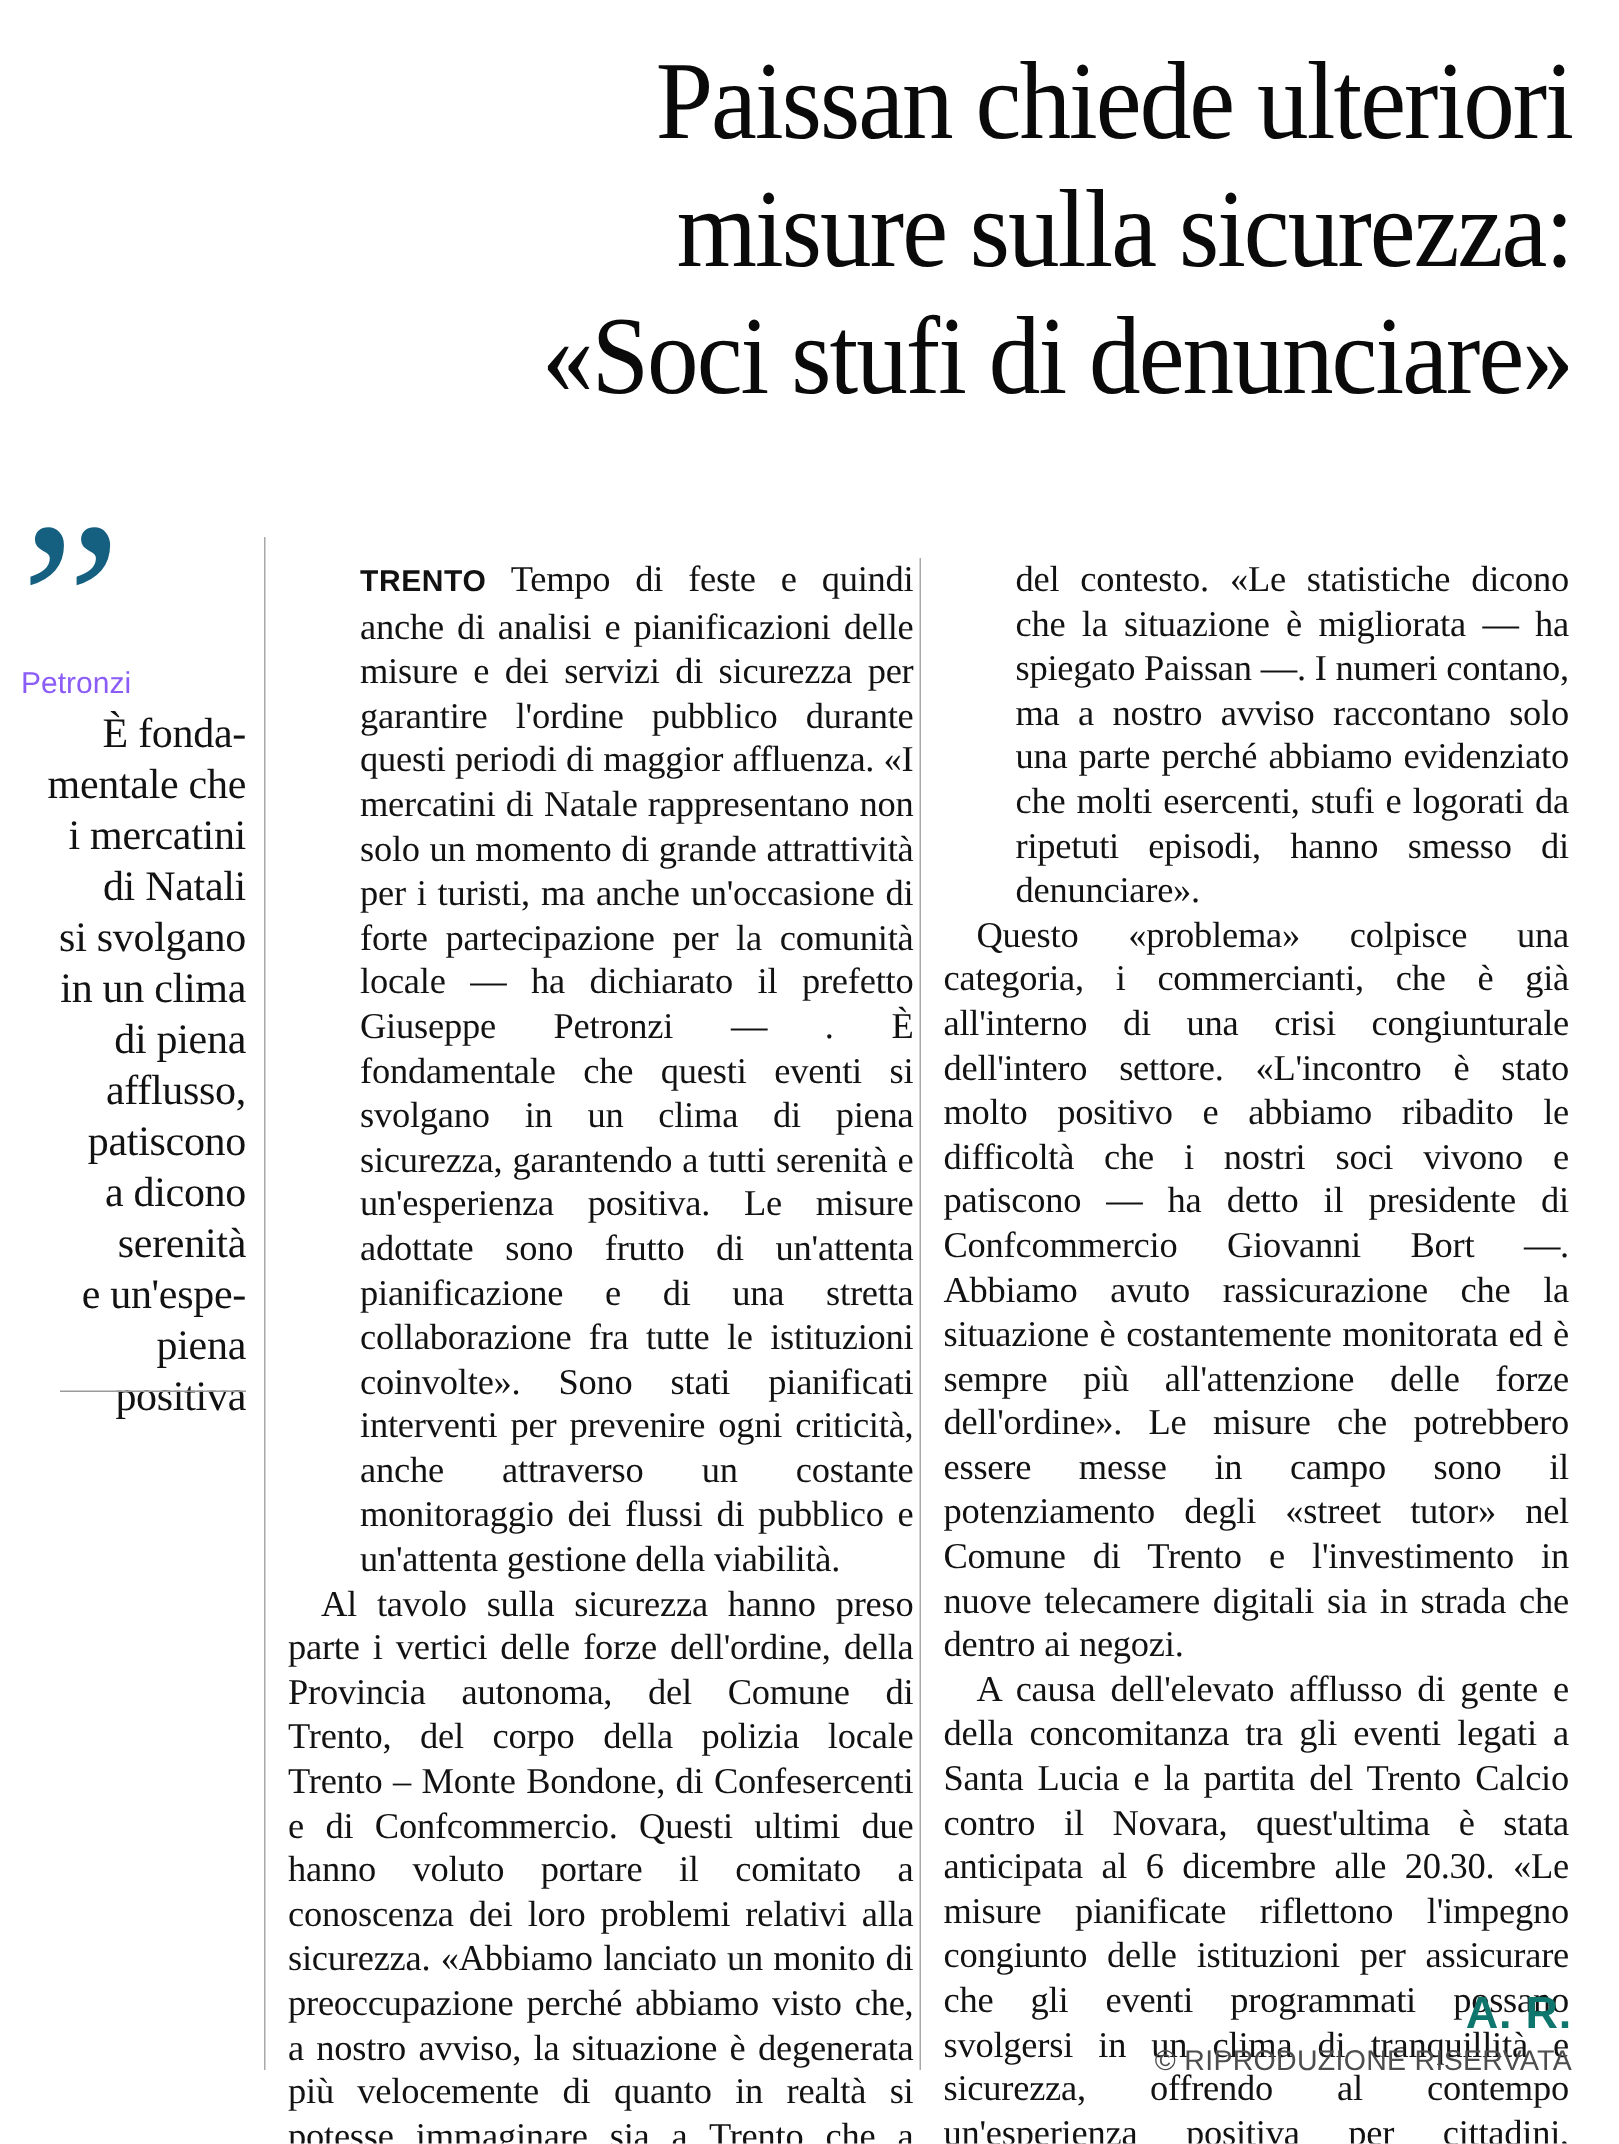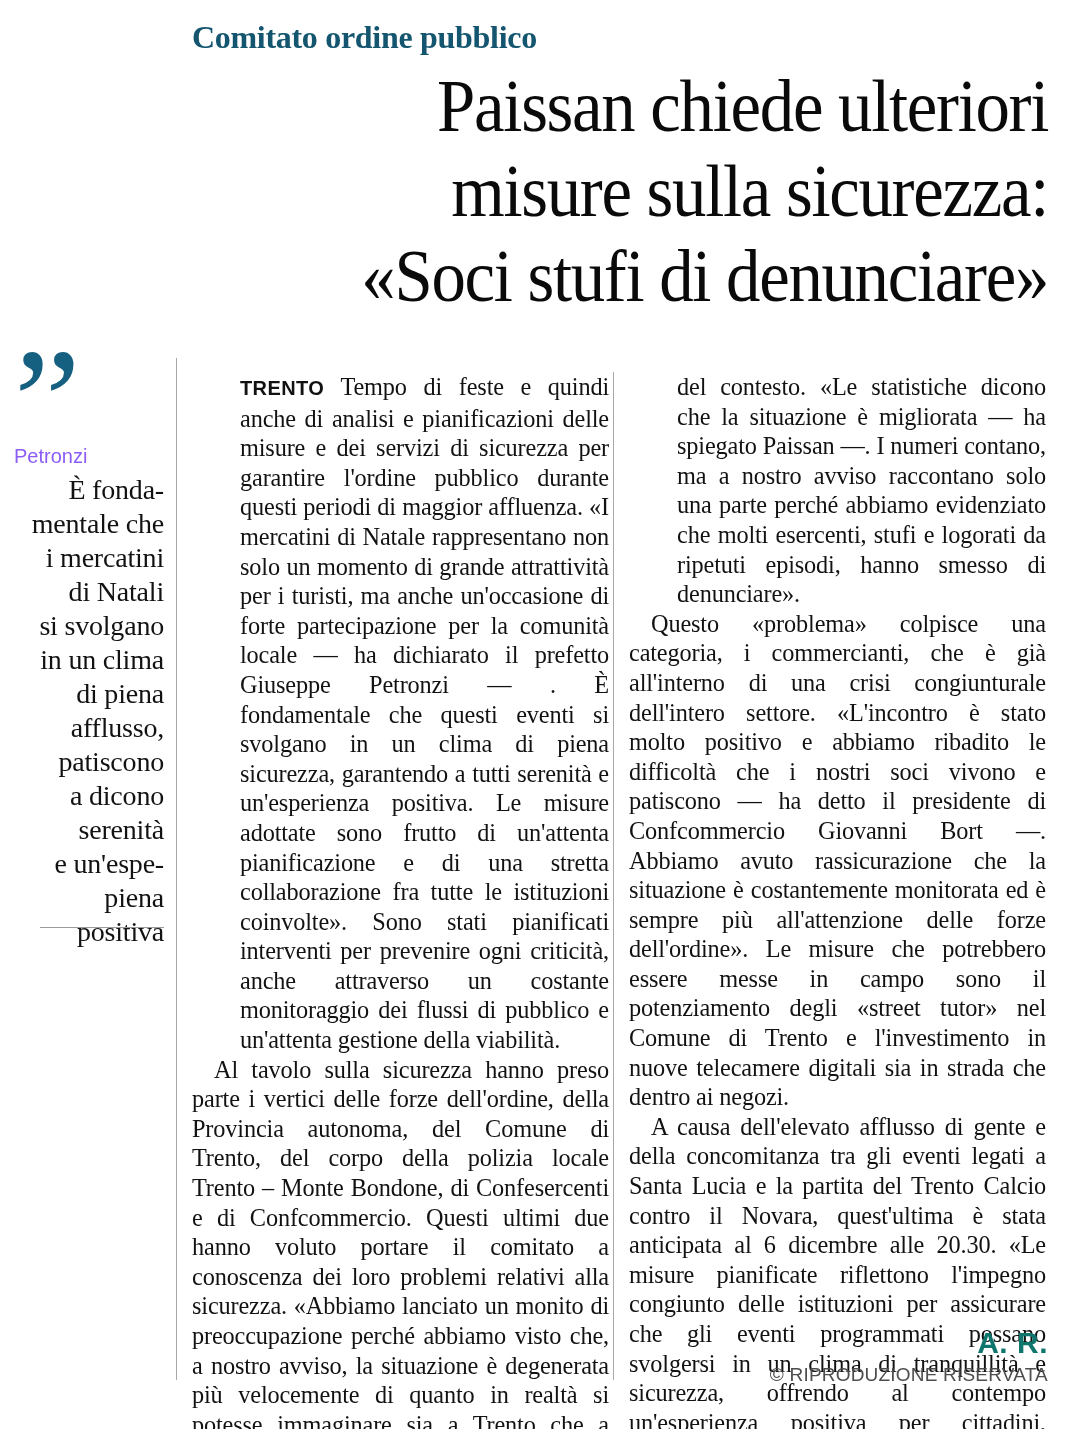--- a/index.html
+++ b/index.html
@@ -150,21 +150,20 @@
     line-height: 18px;
     color: #4d4d4d;
     text-align: right;
     letter-spacing: 0.2px;
   }
 </style>
 </head>
 <body>
 
 <div id="header">
-  <div id="kicker">Comitato ordine pubblico</div>
   <h1 id="headline">
     <span class="hl-line">Paissan chiede ulteriori</span>
     <span class="hl-line">misure sulla sicurezza:</span>
     <span class="hl-line">«Soci stufi di denunciare»</span>
   </h1>
 </div>
 
 <div id="sidebar">
   <div id="quote-mark">
     <span class="qm-glyph">”</span>

